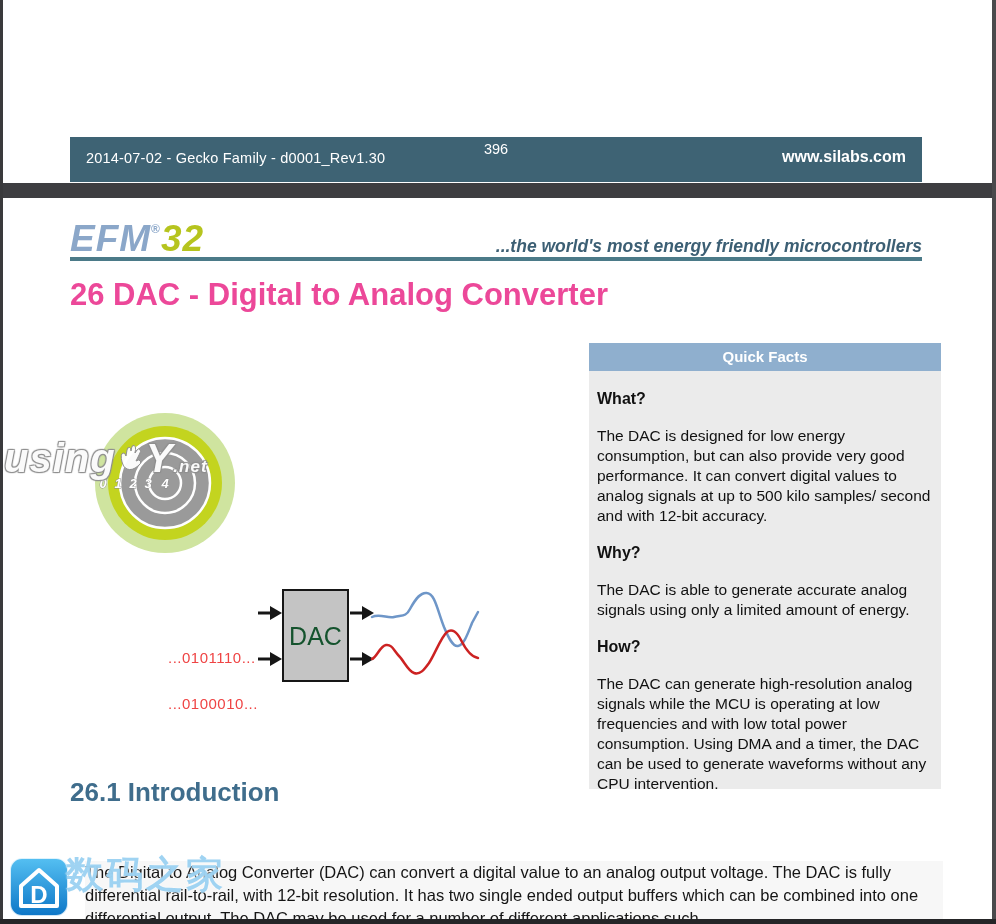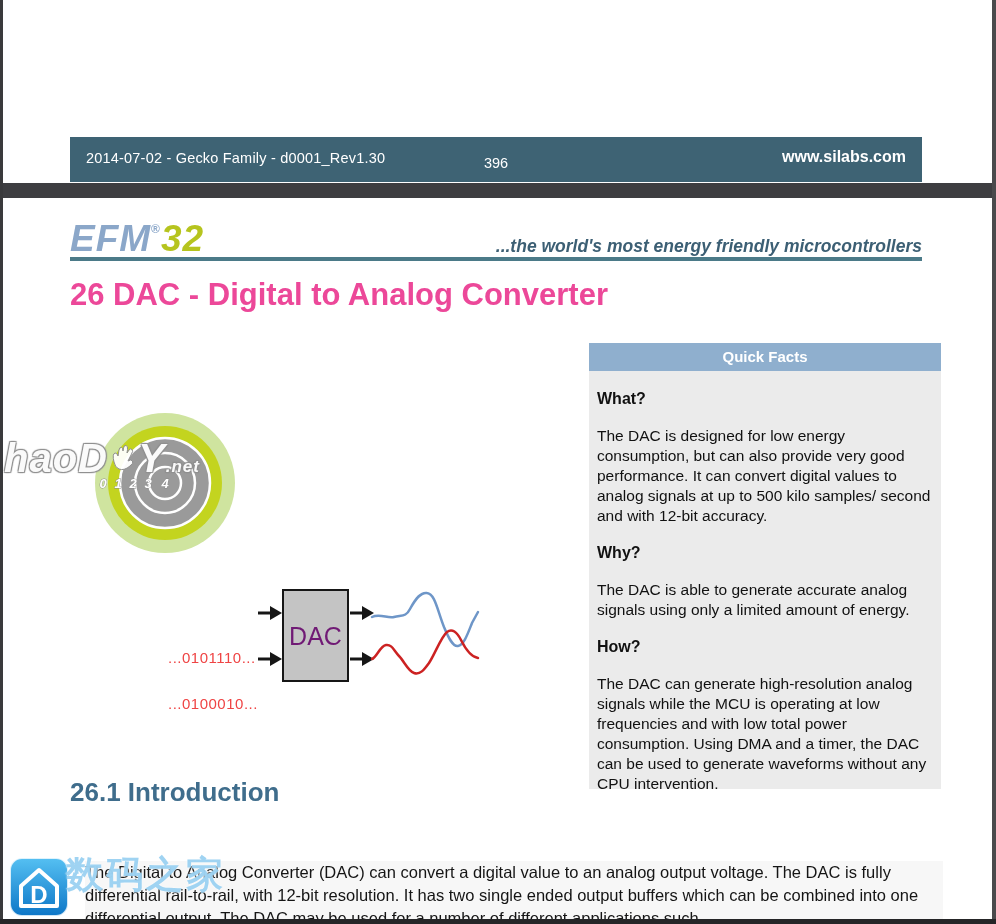--- a/index.html
+++ b/index.html
@@ -8,21 +8,21 @@
   .stage { position:absolute; inset:0; width:996px; height:816px; background:#fff; }
 
   
   .edge-left  { position:absolute; left:0; top:0; width:3px; height:924px; background:#3a3a3c; }
   .edge-right { position:absolute; left:992px; top:0; width:4px; height:924px; background:#4a4a4c; }
   .bottom-strip { position:absolute; left:0; top:919px; width:996px; height:5px; background:#252527; }
 
   
   .footer-bar { position:absolute; left:70px; top:137px; width:852px; height:45px; background:#3e6374; color:#fff; }
   .footer-left { position:absolute; left:16px; top:13px; font-size:14.5px; letter-spacing:.2px; }
-  .footer-page { position:absolute; left:50%; transform:translateX(-50%); top:18px; font-size:14.5px; }
+  .footer-page { position:absolute; left:50%; transform:translateX(-50%); top:4px; font-size:14.5px; }
   .footer-right { position:absolute; right:16px; top:11px; font-size:16px; font-weight:bold; }
 
   
   .separator-band { position:absolute; left:0; top:183px; width:996px; height:15px; background:#3e3e41; }
 
   
   .efm-logo { position:absolute; left:70px; top:218px; font-style:italic; font-weight:bold; font-size:37px; letter-spacing:1px; }
   .efm-blue { color:#8ba7c9; }
   .efm-reg { color:#8ba7c9; font-size:12px; vertical-align:18px; font-style:normal; }
   .efm-green { color:#b6c41e; }
@@ -45,21 +45,21 @@
   
   .wm-hao { position:absolute; left:4px; top:436px; color:rgba(255,255,255,.95); font-weight:bold; font-style:italic;
             text-shadow:0 0 1px #9a9a9a, 1px 1px 1px #8e8e8e, -1px -1px 1px #8e8e8e, 1px -1px 1px #8e8e8e, -1px 1px 1px #8e8e8e;
             font-size:40px; letter-spacing:1px; white-space:nowrap; }
   .wm-hao .net { font-size:17px; font-weight:bold; }
   .wm-hand { display:inline-block; vertical-align:-4px; }
 
   
   .dac-label { position:absolute; font-size:15px; color:#ef4444; letter-spacing:.5px; white-space:nowrap;margin-top:44px; }
   .dac-box { position:absolute; left:282px; top:589px; width:67px; height:93px; background:#c4c4c4; border:2px solid #161616; }
-  .dac-box-label { position:absolute; left:0; right:0; top:31px; text-align:center; font-size:25px; color:#701a75; }
+  .dac-box-label { position:absolute; left:0; right:0; top:31px; text-align:center; font-size:25px; color:#14532d; }
   .dac-svg { position:absolute; left:160px; top:575px; }
 
   .h2 { position:absolute; left:70px; top:777px; font-size:26px; font-weight:bold; color:#3f6d8c; }
 
   .intro-p { position:absolute; left:85px; top:861px; width:858px; font-size:16.5px; line-height:23px; color:#151515; background:rgba(242,242,242,.6); }
 
   
   .wm-digit-logo { position:absolute; left:8px; top:856px; }
   .wm-digit-cjk { position:absolute; left:66px; top:850px; font-size:37px; font-weight:bold; color:rgba(142,203,240,.85);
                   text-shadow:0 0 2px rgba(255,255,255,.9); letter-spacing:3px; white-space:nowrap; }
@@ -104,21 +104,21 @@
     <circle cx="77" cy="78" r="16" fill="none" stroke="#ffffff" stroke-width="2.5"></circle>
     <g font-family="Liberation Sans, sans-serif" font-size="13" font-weight="bold" font-style="italic" fill="#ffffff" text-anchor="middle" style="paint-order:stroke" stroke="#8a8a8a" stroke-width="0.8">
       <text x="15" y="83">0</text>
       <text x="30" y="83">1</text>
       <text x="45" y="83">2</text>
       <text x="60" y="83">3</text>
       <text x="77" y="83">4</text>
     </g>
   </svg>
 
-  <div class="wm-hao"><span>haoD</span><svg class="wm-hand" width="30" height="32" viewBox="0 0 30 32">
+  <div class="wm-hao"><span>using</span><svg class="wm-hand" width="30" height="32" viewBox="0 0 30 32">
         <g fill="rgba(255,255,255,.95)" stroke="#8e8e8e" stroke-width="1">
           <path d="M6 18 Q4 10 7 9 Q9 8.5 10 12 L11 6 Q11.5 3 13.5 3.5 Q15 4 15 7 L15.5 4 Q16 1 18 1.5 Q20 2 19.5 5.5 L19 9 L21 6 Q22.5 4 24 5.5 Q25.5 7 23.5 10 L20 17 Q23 15 24.5 17 Q26 19 22 22 Q16 27 11 25 Q7 23.5 6 18 Z"></path>
         </g>
       </svg><span>Y</span><span class="net">.net</span></div>
 
   <div class="dac-label" style="left:168px; top:605px;">...0101110...</div>
   <div class="dac-label" style="left:168px; top:651px;">...0100010...</div>
   <div class="dac-box">
     <div class="dac-box-label">DAC</div>
   </div>

